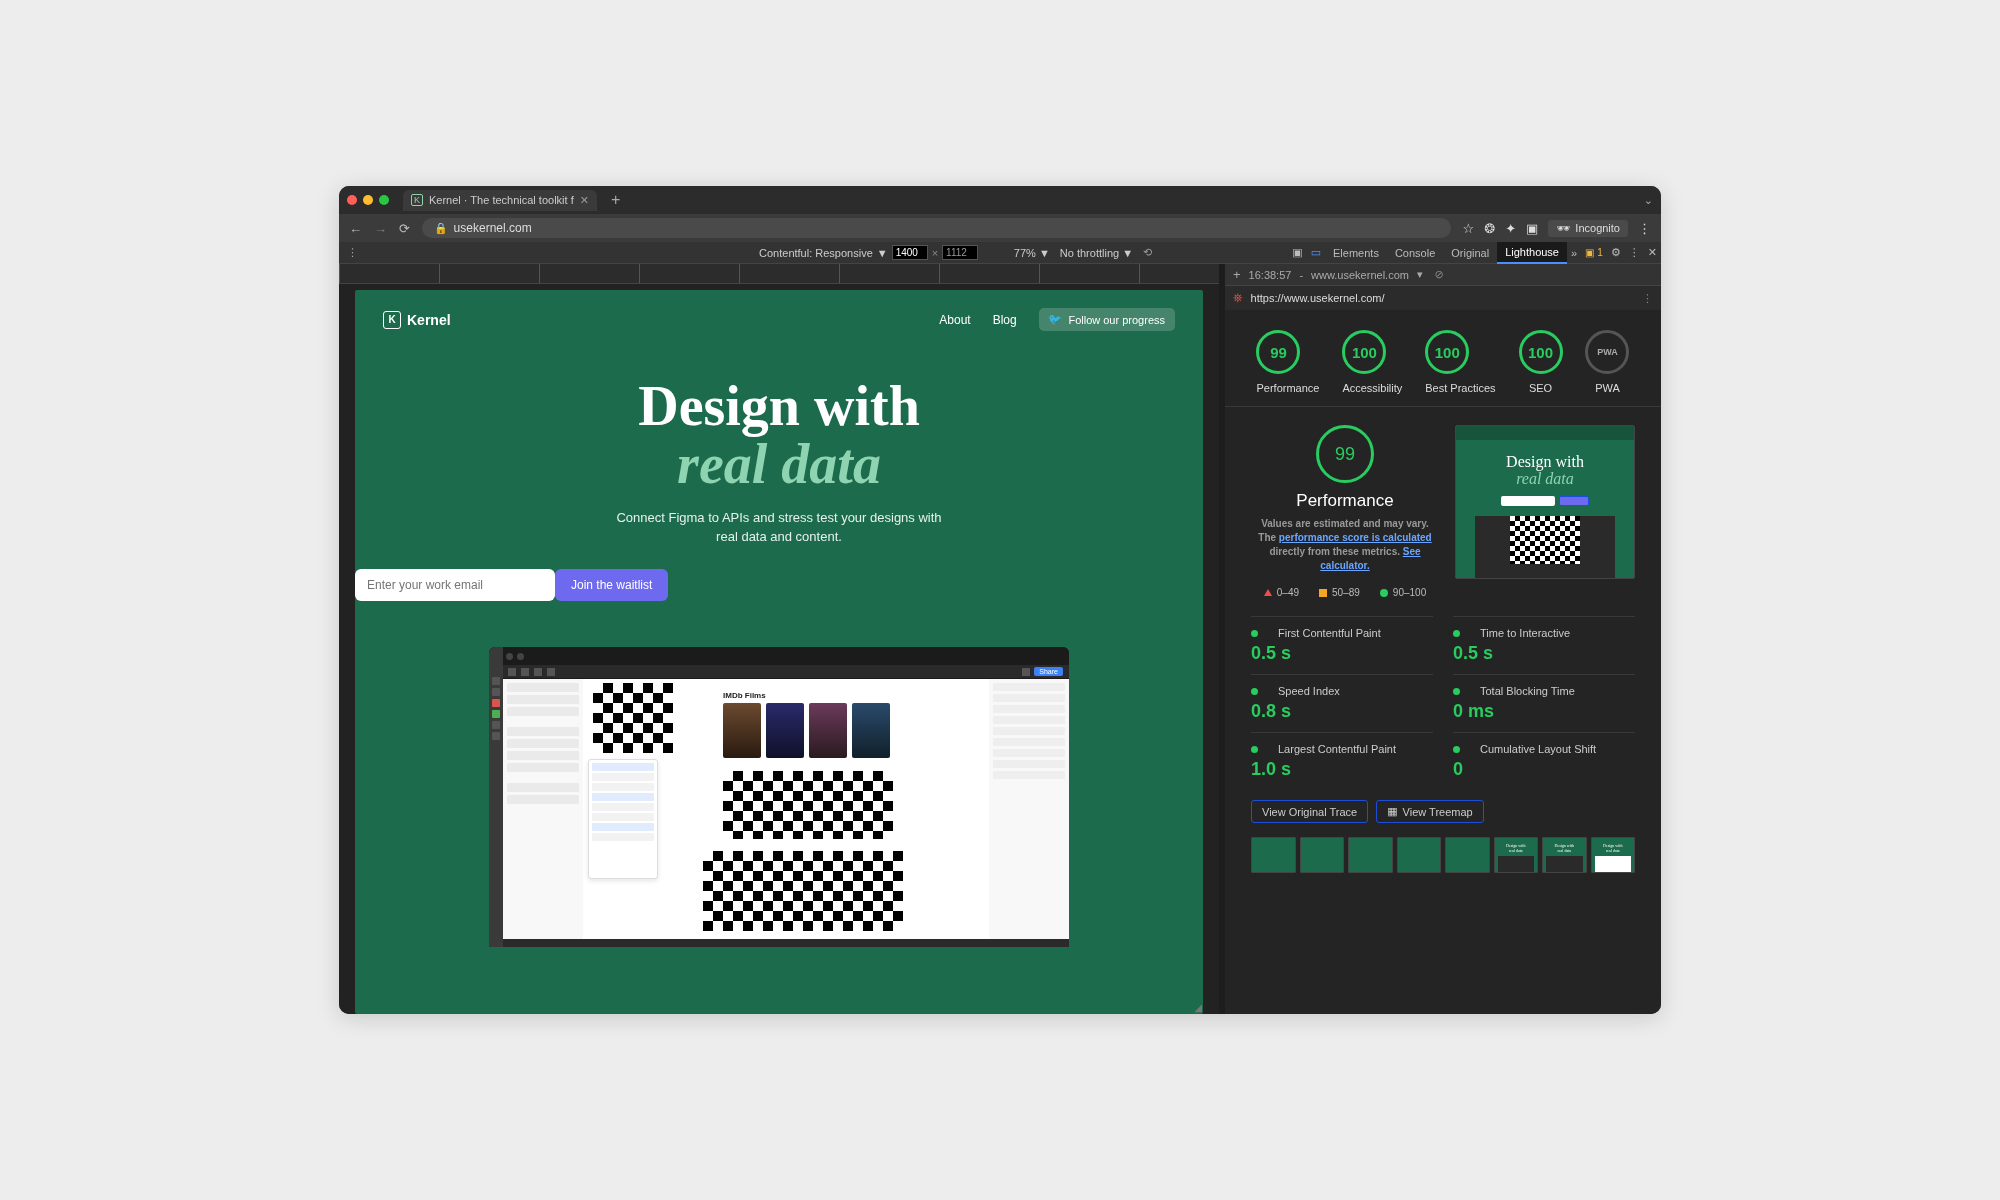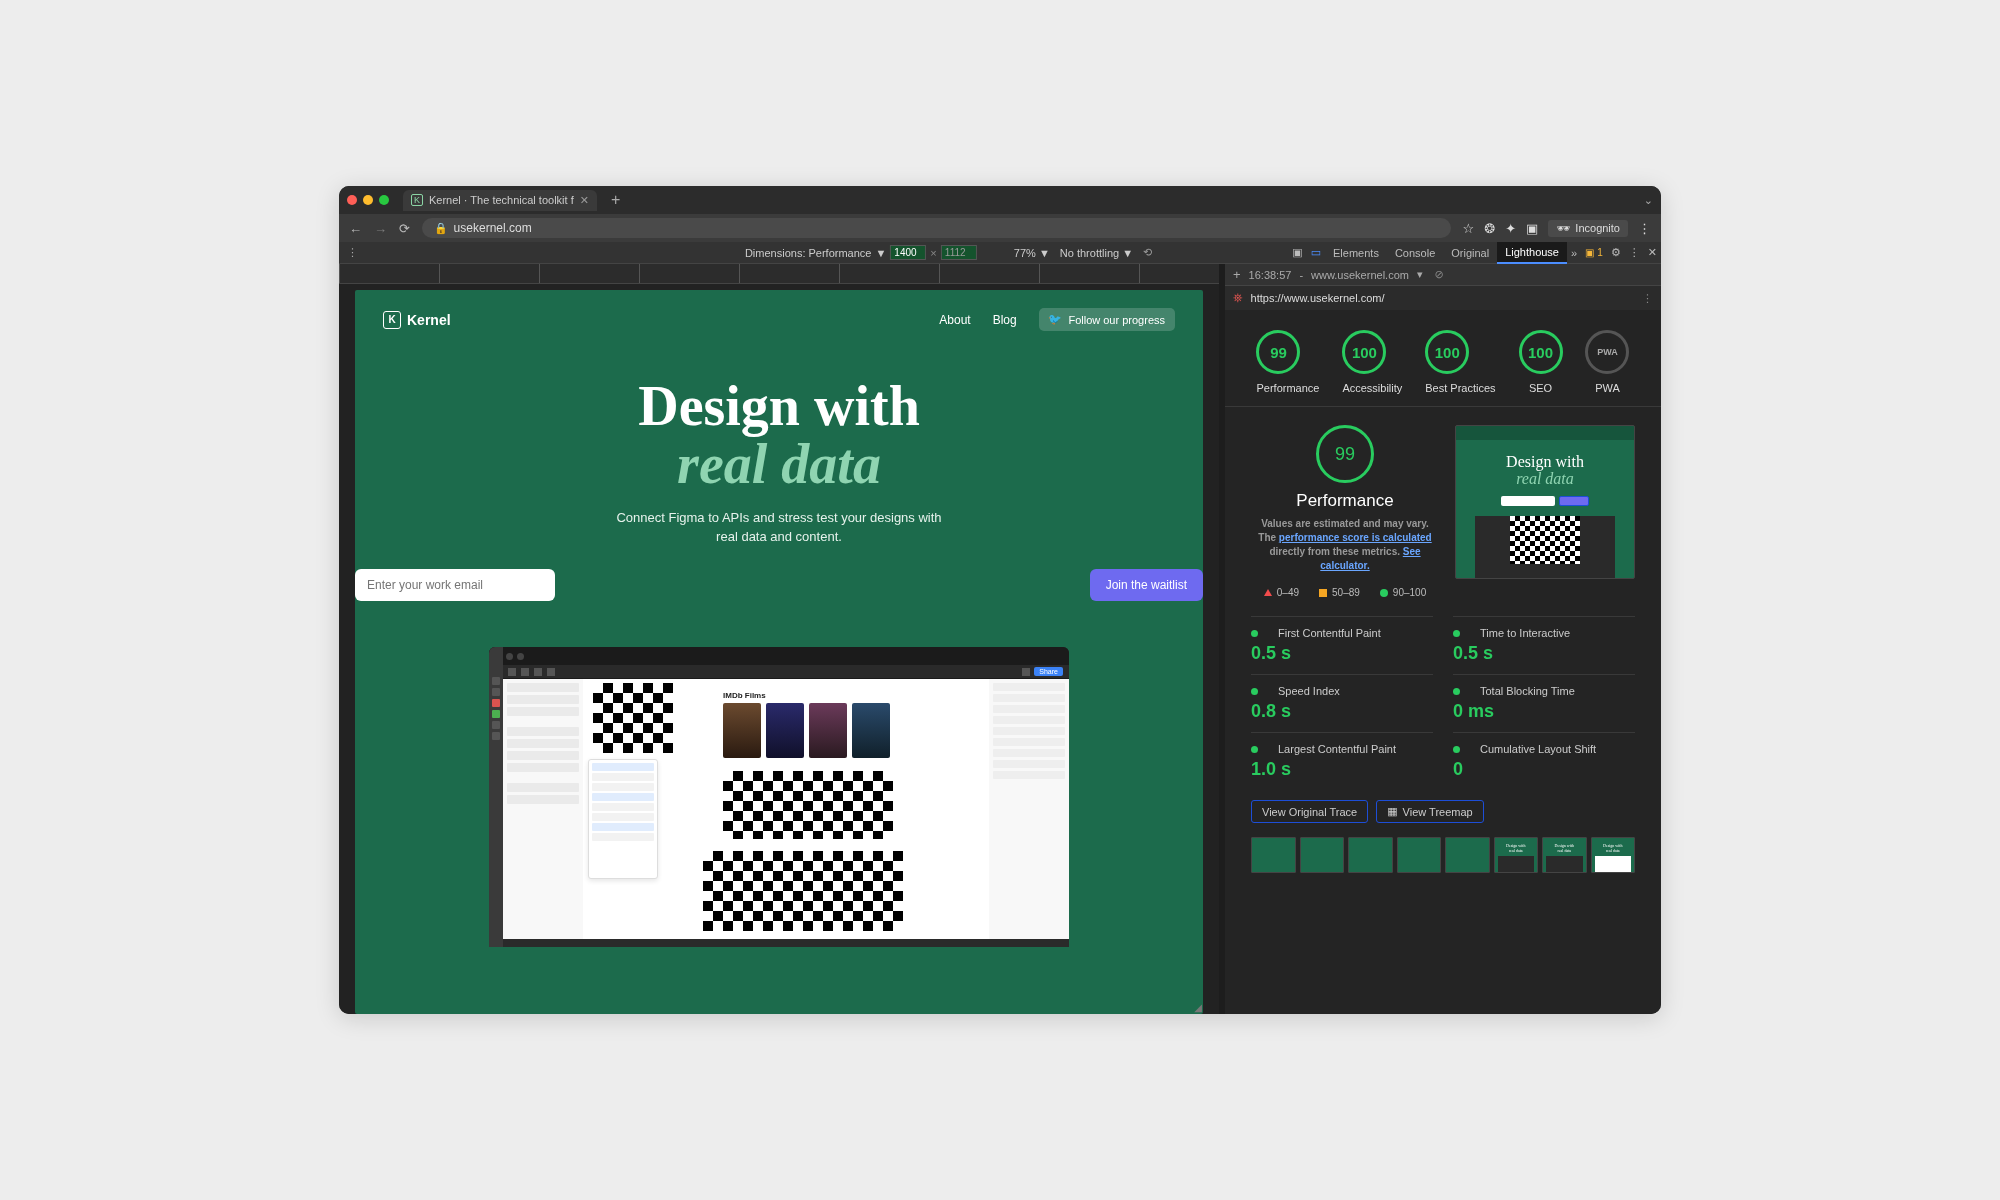--- a/index.html
+++ b/index.html
@@ -21,21 +21,21 @@
   .chev-down{margin-left:auto;color:#aaa;font-size:11px;}
   .addrbar{height:28px;background:#3b3b3b;display:flex;align-items:center;gap:12px;padding:0 10px;color:#ccc;font-size:12px;}
   .addrbar .icon{color:#bbb;font-size:13px;display:inline-flex;}
   .url{flex:1;background:#4a4a4a;border-radius:20px;padding:3px 12px;display:flex;align-items:center;gap:6px;color:#ddd;font-size:12px;}
   .url .lock{font-size:11px;}
   .rightIcons{display:flex;align-items:center;gap:10px;margin-left:auto;color:#ddd;font-size:13px;}
   .incog{display:flex;align-items:center;gap:5px;font-size:11px;background:#4a4a4a;padding:2px 8px;border-radius:3px;}
   .devtoolbar{height:22px;background:#333;border-bottom:1px solid #444;display:flex;align-items:center;font-size:11px;position:relative;}
   .more-v{color:#aaa;padding:0 8px;}
   .dimbox{display:flex;align-items:center;gap:4px;color:#ccc;margin-left:auto;margin-right:auto;position:absolute;left:50%;transform:translateX(-110%);}
-  .dimbox input{width:36px;background:#14532d;border:1px solid #555;color:#fff;font-size:10px;padding:1px 3px;}
+  .dimbox input{width:36px;background:#000000;border:1px solid #555;color:#fff;font-size:10px;padding:1px 3px;}
   .dimbox .x{color:#888;}
   .dimbox .dim{color:#999;}
   .throttle{color:#ccc;position:absolute;left:50%;transform:translateX(10%);display:flex;gap:10px;align-items:center;}
   .rotic{color:#999;}
   .dtabs{display:flex;align-items:center;gap:0;margin-left:auto;color:#bbb;font-size:11px;}
   .dtabs .dtab{padding:4px 8px;cursor:pointer;}
   .dtabs .dtab.active{background:#1a1a1a;color:#fff;border-bottom:2px solid #4c8eff;}
   .dtabs .box-icon{padding:0 4px;display:inline-flex;}
   .dtabs .warn{color:#f5b73a;font-size:10px;padding:0 4px;}
   .content{flex:1;display:flex;min-height:0;}
@@ -47,21 +47,21 @@
   .page-nav{display:flex;align-items:center;padding:18px 28px;gap:20px;}
   .logo{display:flex;align-items:center;gap:6px;font-weight:600;}
   .logo-mark{width:18px;height:18px;border:1.5px solid #fff;border-radius:3px;display:flex;align-items:center;justify-content:center;font-size:10px;}
   .nav-links{margin-left:auto;display:flex;gap:22px;font-size:12px;align-items:center;}
   .nav-links a{color:#fff;text-decoration:none;}
   .follow{background:rgba(255,255,255,0.18);padding:5px 10px;border-radius:5px;display:flex;align-items:center;gap:6px;font-size:11px;}
   .hero{text-align:center;padding:28px 0 0;}
   .hero h1{font-family:Georgia,serif;font-weight:600;font-size:56px;line-height:1.04;color:#fff;}
   .hero h1 .accent{color:#8fd4b1;font-style:italic;}
   .hero p{margin-top:16px;font-size:13px;color:#e6f2ec;line-height:1.45;}
-  .cta{margin-top:22px;display:flex;justify-content:space-between;gap:0;}
+  .cta{margin-top:22px;display:flex;justify-content:flex-start;gap:0;}
   .cta input{width:200px;padding:9px 12px;border-radius:6px;border:none;font-size:12px;color:#666;}
   .cta button{background:#6e6af0;color:#fff;border:none;padding:9px 16px;border-radius:6px;font-size:12px;font-weight:500;}
   .figshot{margin:46px auto 0;width:580px;height:300px;background:#2a2a2a;border-radius:6px 6px 0 0;overflow:hidden;position:relative;}
   .figshot .bar{height:18px;background:#1b1b1b;display:flex;align-items:center;padding:0 6px;gap:4px;}
   .figshot .bar .d{width:7px;height:7px;border-radius:50%;background:#444;}
   .figshot .tool{height:14px;background:#2a2a2a;border-bottom:1px solid #1a1a1a;display:flex;align-items:center;justify-content:space-between;padding:0 6px;}
   .figshot .tool .left{display:flex;gap:5px;}
   .figshot .tool .i{width:8px;height:8px;background:#555;}
   .figshot .tool .share{background:#3b82f6;color:#fff;font-size:7px;padding:1px 5px;border-radius:2px;}
   .figshot .body{display:flex;height:260px;}
@@ -165,21 +165,21 @@
         <span>🕶</span>
         <span>Incognito</span>
       </span>
       <span>⋮</span>
     </div>
   </div>
 
   <div class="devtoolbar">
     <span class="more-v">⋮</span>
     <div class="dimbox">
-      <span>Dimensions: Performance</span>
+      <span>Contentful: Responsive</span>
       <span>▼</span>
       <input value="1400" style="">
       <span class="x">×</span>
       <input class="dim" value="1112" style="">
     </div>
     <div class="throttle">
       <span><span>77%</span> ▼</span>
       <span><span>No throttling</span> ▼</span>
       <span class="rotic">⟲</span>
     </div>

